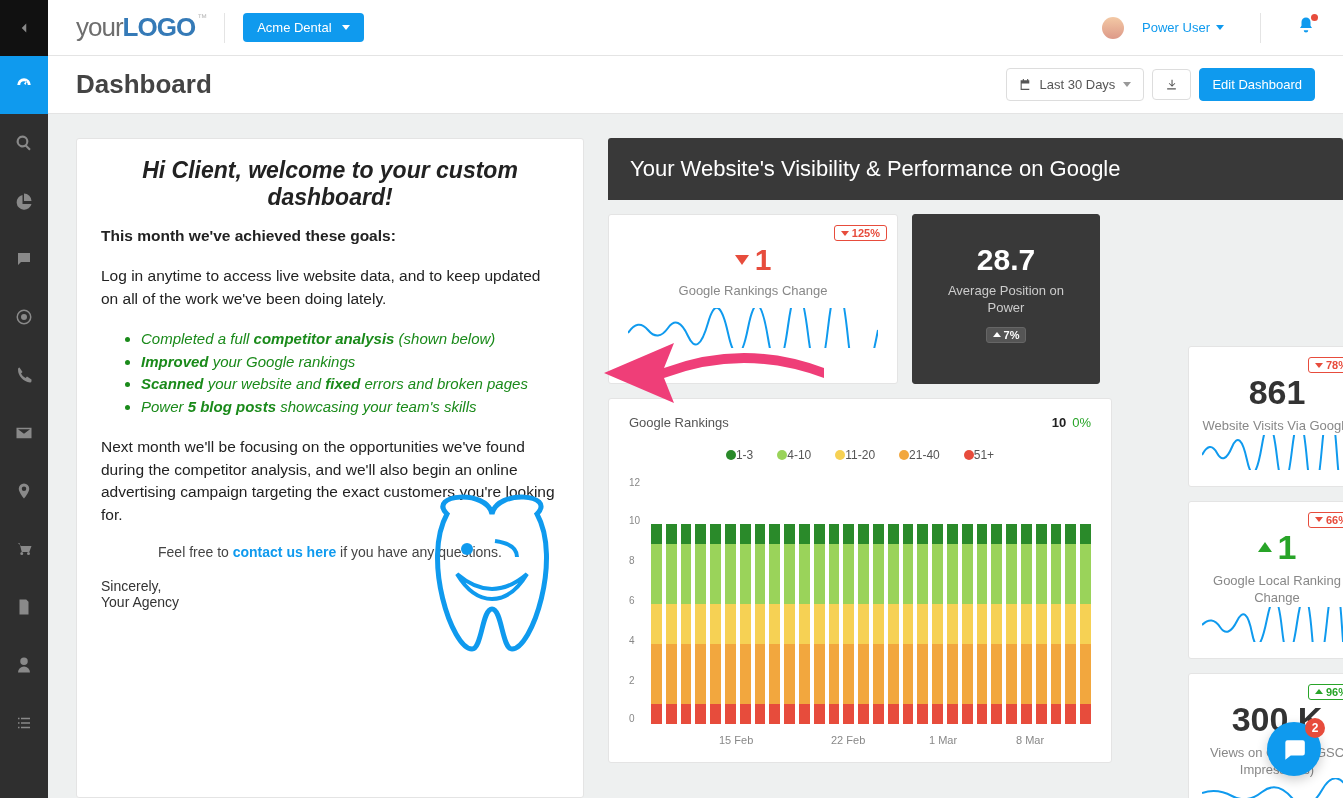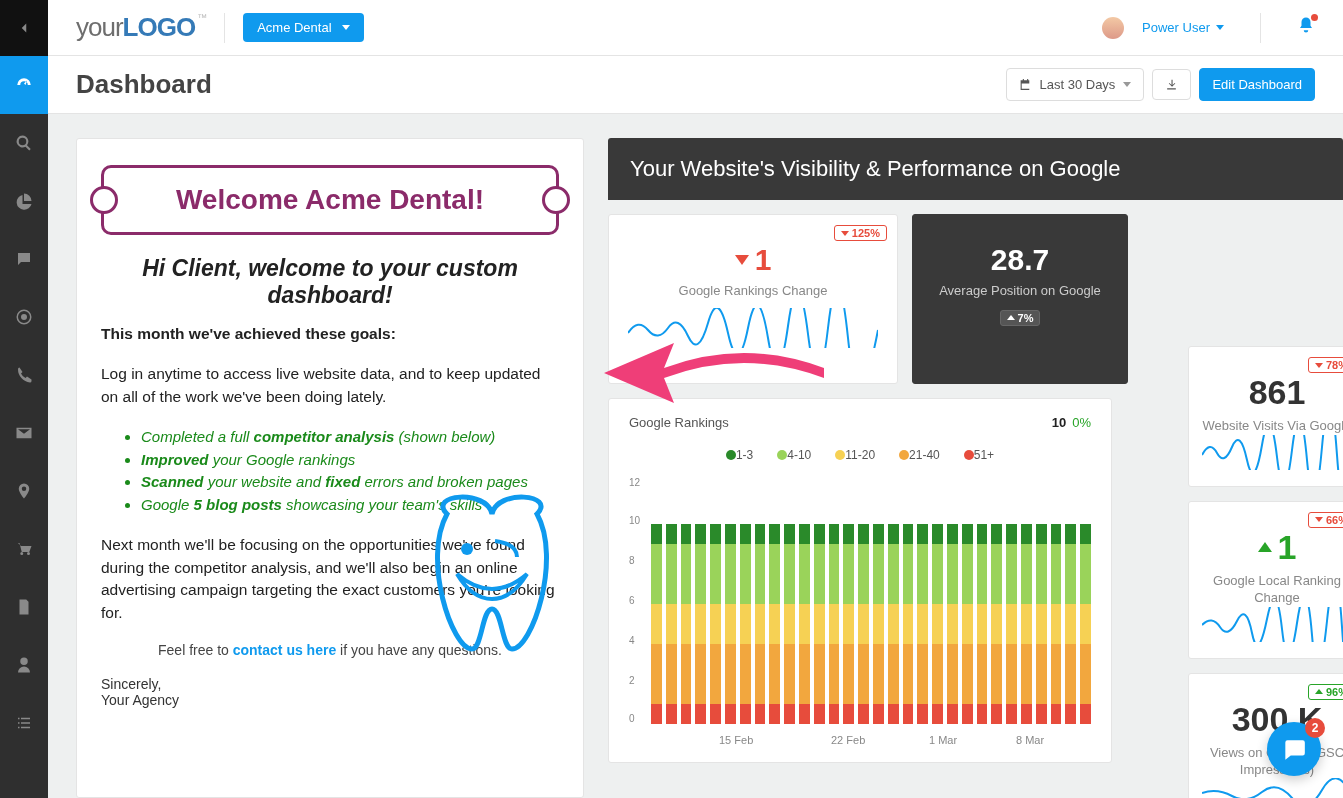--- a/index.html
+++ b/index.html
@@ -192,31 +192,28 @@
         </svg>
       </div>
     <div class="btn primary">Edit Dashboard</div>
   </div>
 </div>
 
 <div class="content">
   <div class="row">
 
     <div class="card welcome">
-      <div class="welcome-ticket">
-          <h2>Welcome Acme Dental!</h2>
-        </div>
       <div class="hi">Hi Client, welcome to your custom dashboard!</div>
       <p style="font-weight:700">This month we've achieved these goals:</p>
       <p>Log in anytime to access live website data, and to keep updated on all of the work we've been doing lately.</p>
       <ul>
         <li><span>Completed a full </span><b>competitor analysis</b><span> (shown below)</span></li>
         <li><b>Improved</b><span> your Google rankings</span></li>
         <li><b>Scanned</b><span> your website and </span><b>fixed</b><span> errors and broken pages</span></li>
-        <li><span>Google </span><b>5 blog posts</b><span> showcasing your team's skills</span></li>
+        <li><span>Power </span><b>5 blog posts</b><span> showcasing your team's skills</span></li>
       </ul>
       <p>Next month we'll be focusing on the opportunities we've found during the competitor analysis, and we'll also begin an online advertising campaign targeting the exact customers you're looking for.</p>
       <div class="contact"><span>Feel free to </span><a>contact us here</a><span> if you have any questions.</span></div>
       <div style="font-size:14px;"><span>Sincerely,</span><br><span>Your Agency</span></div>
       <svg class="tooth" viewBox="0 0 150 170">
         <path d="M30 25 C10 5,70 0,75 25 C80 0,140 5,120 25 C145 70,115 160,95 160 C85 160,85 120,75 120 C65 120,65 160,55 160 C35 160,5 70,30 25 Z" fill="none" stroke="#0f9aee" stroke-width="5"></path>
         <circle cx="50" cy="60" r="6" fill="#0f9aee"></circle>
         <path d="M78 52 Q100 55 100 68" fill="none" stroke="#0f9aee" stroke-width="4"></path>
         <path d="M40 85 Q75 115 110 85 Q95 110 75 110 Q55 110 40 85Z" fill="none" stroke="#0f9aee" stroke-width="4"></path>
       </svg>
@@ -232,23 +229,23 @@
             </div>
           <div class="big-num red">
               <span class="caret down" style="border-top-width:10px;border-left-width:7px;border-right-width:7px;"></span>
               <span>1</span>
             </div>
           <div class="metric-label">Google Rankings Change</div>
           <svg class="spark" width="250" height="40">
               <path d="M0 25 Q10 10 20 22 T40 20 T60 28 T80 15 T100 25 T120 20 T140 30 T160 18 T180 26 T200 20 T220 30 T250 22" fill="none" stroke="#0f9aee" stroke-width="2"></path>
             </svg>
         </div>
-        <div class="metric dark" style="width:216px;flex:none;">
+        <div class="metric dark" style="width:188px;flex:none;">
           <div class="big-num">28.7</div>
-          <div class="metric-label">Average Position on Google</div>
+          <div class="metric-label">Average Position on Power</div>
           <div class="badge dark-green" style="position:static;display:inline-flex;margin-top:10px;">
               <span class="caret up"></span>
               <span>7%</span>
             </div>
         </div>
       </div>
 
       <div class="rankings">
         <div class="rankings-head">
           <span>Google Rankings</span>

